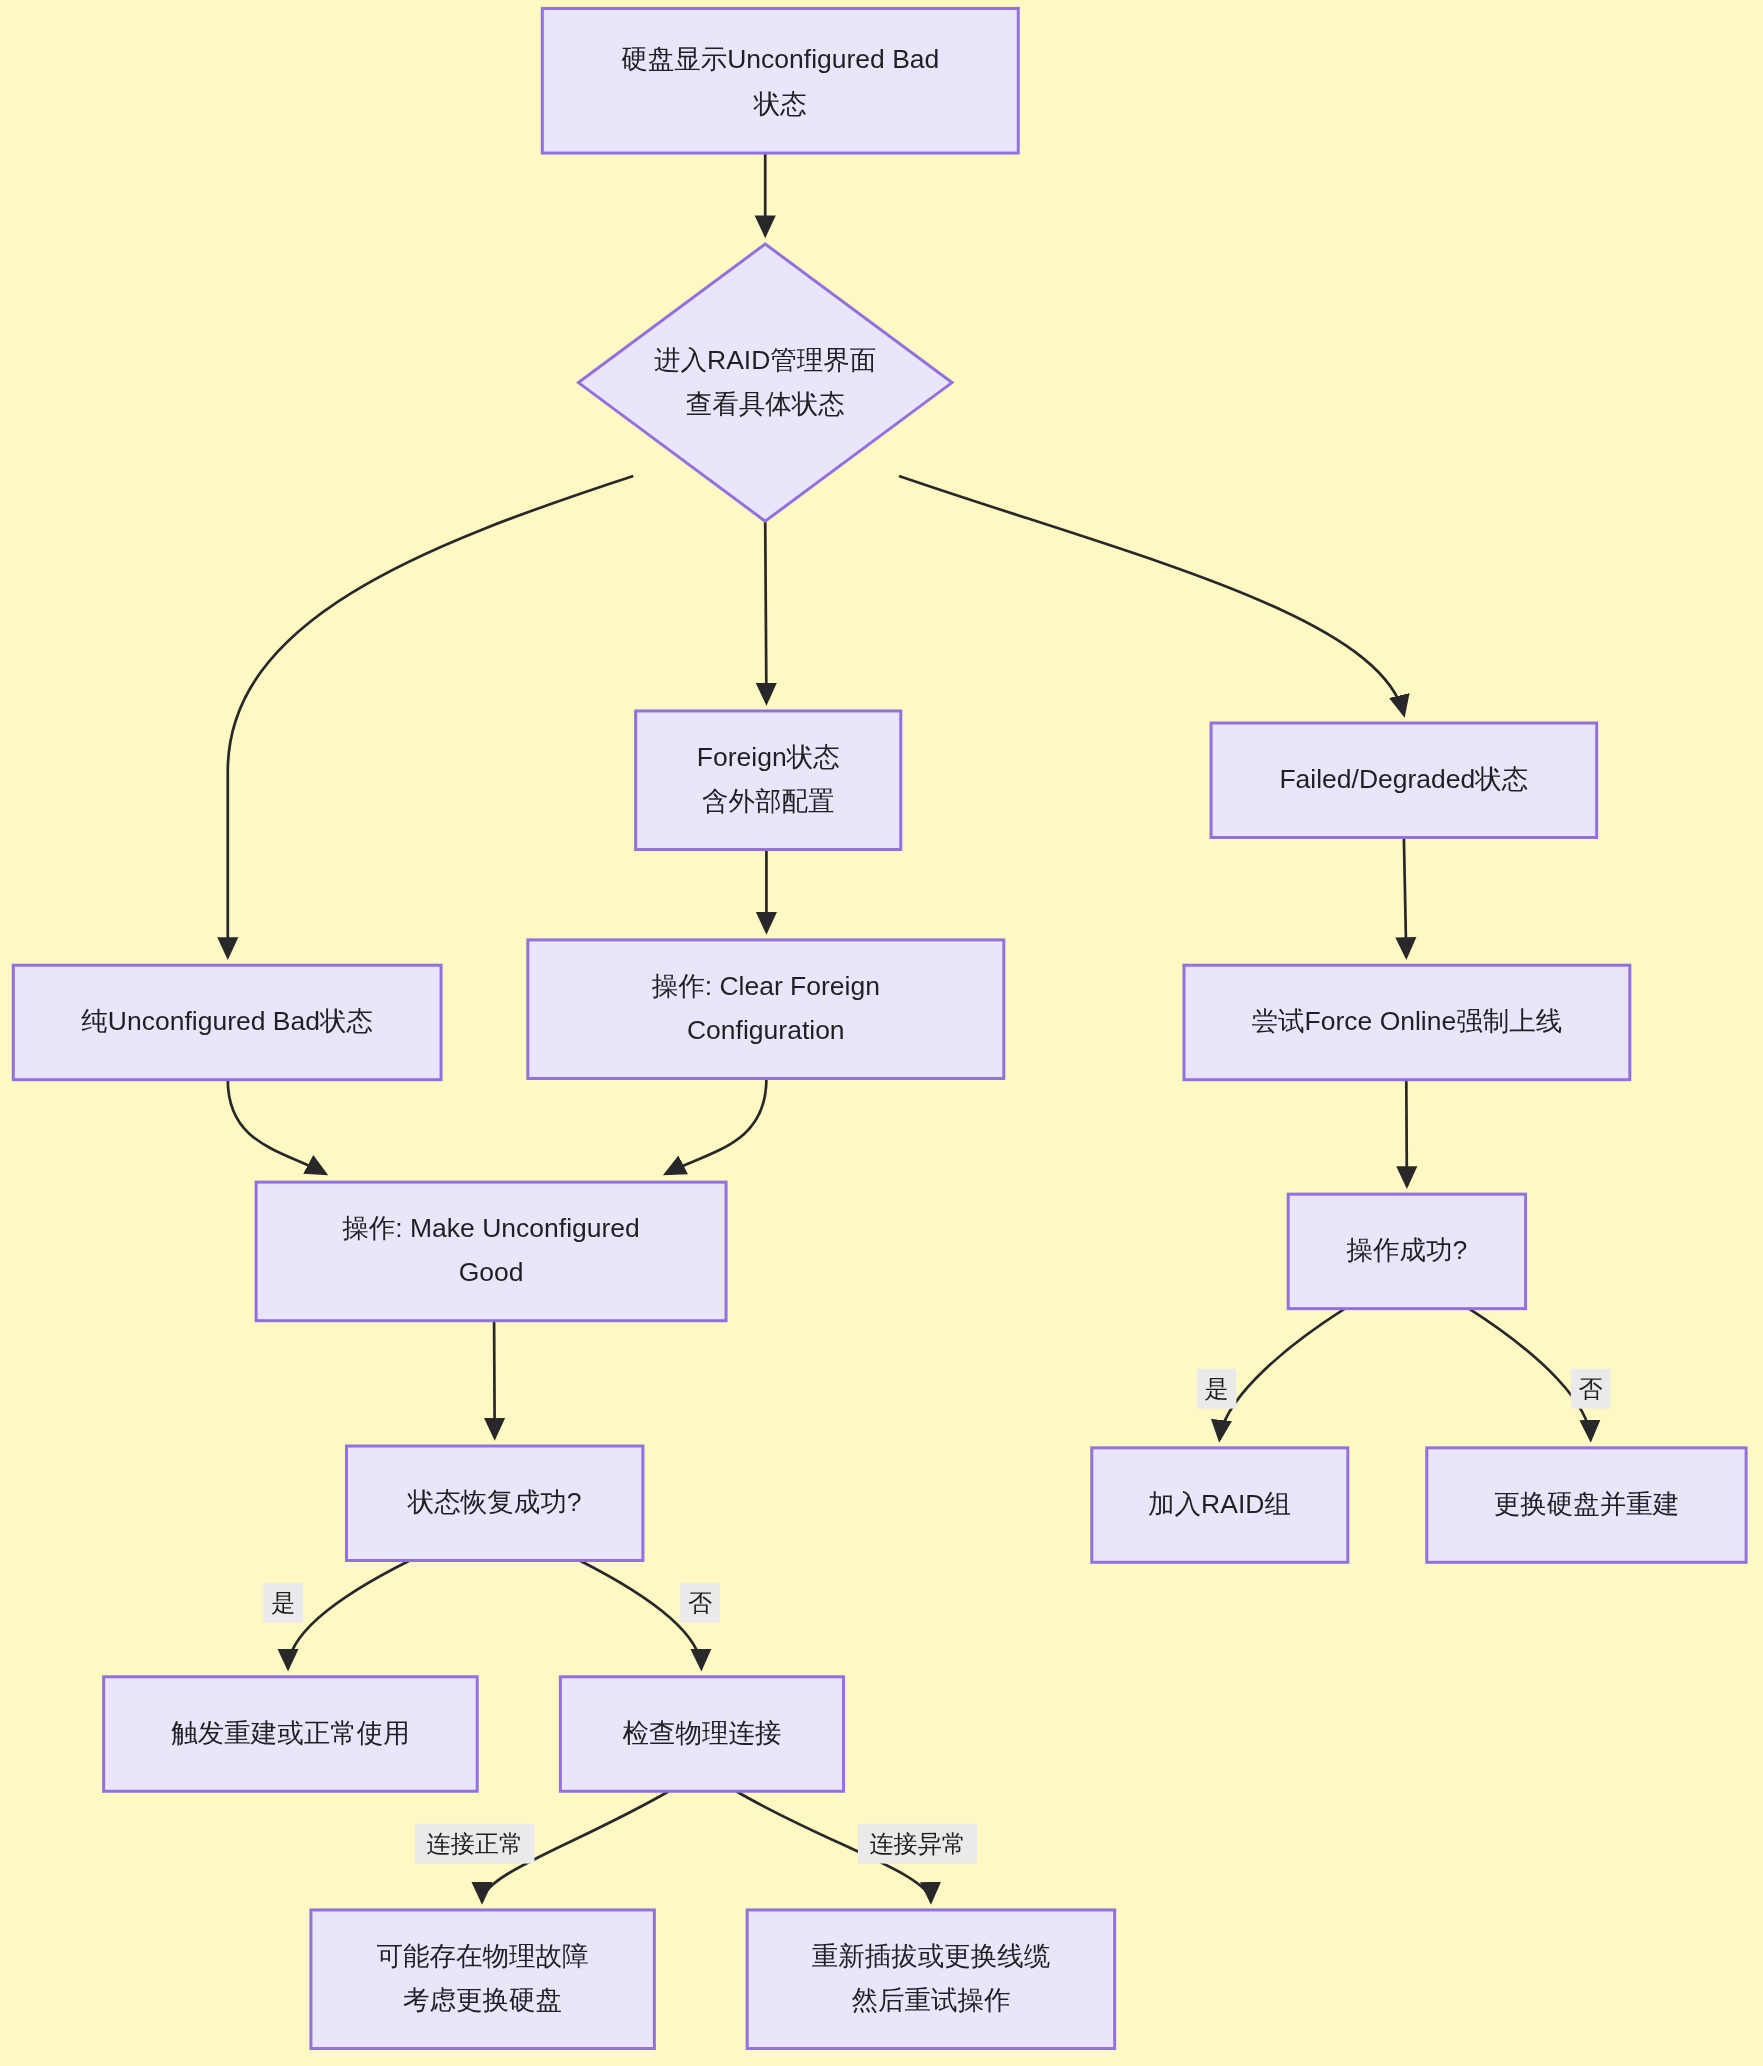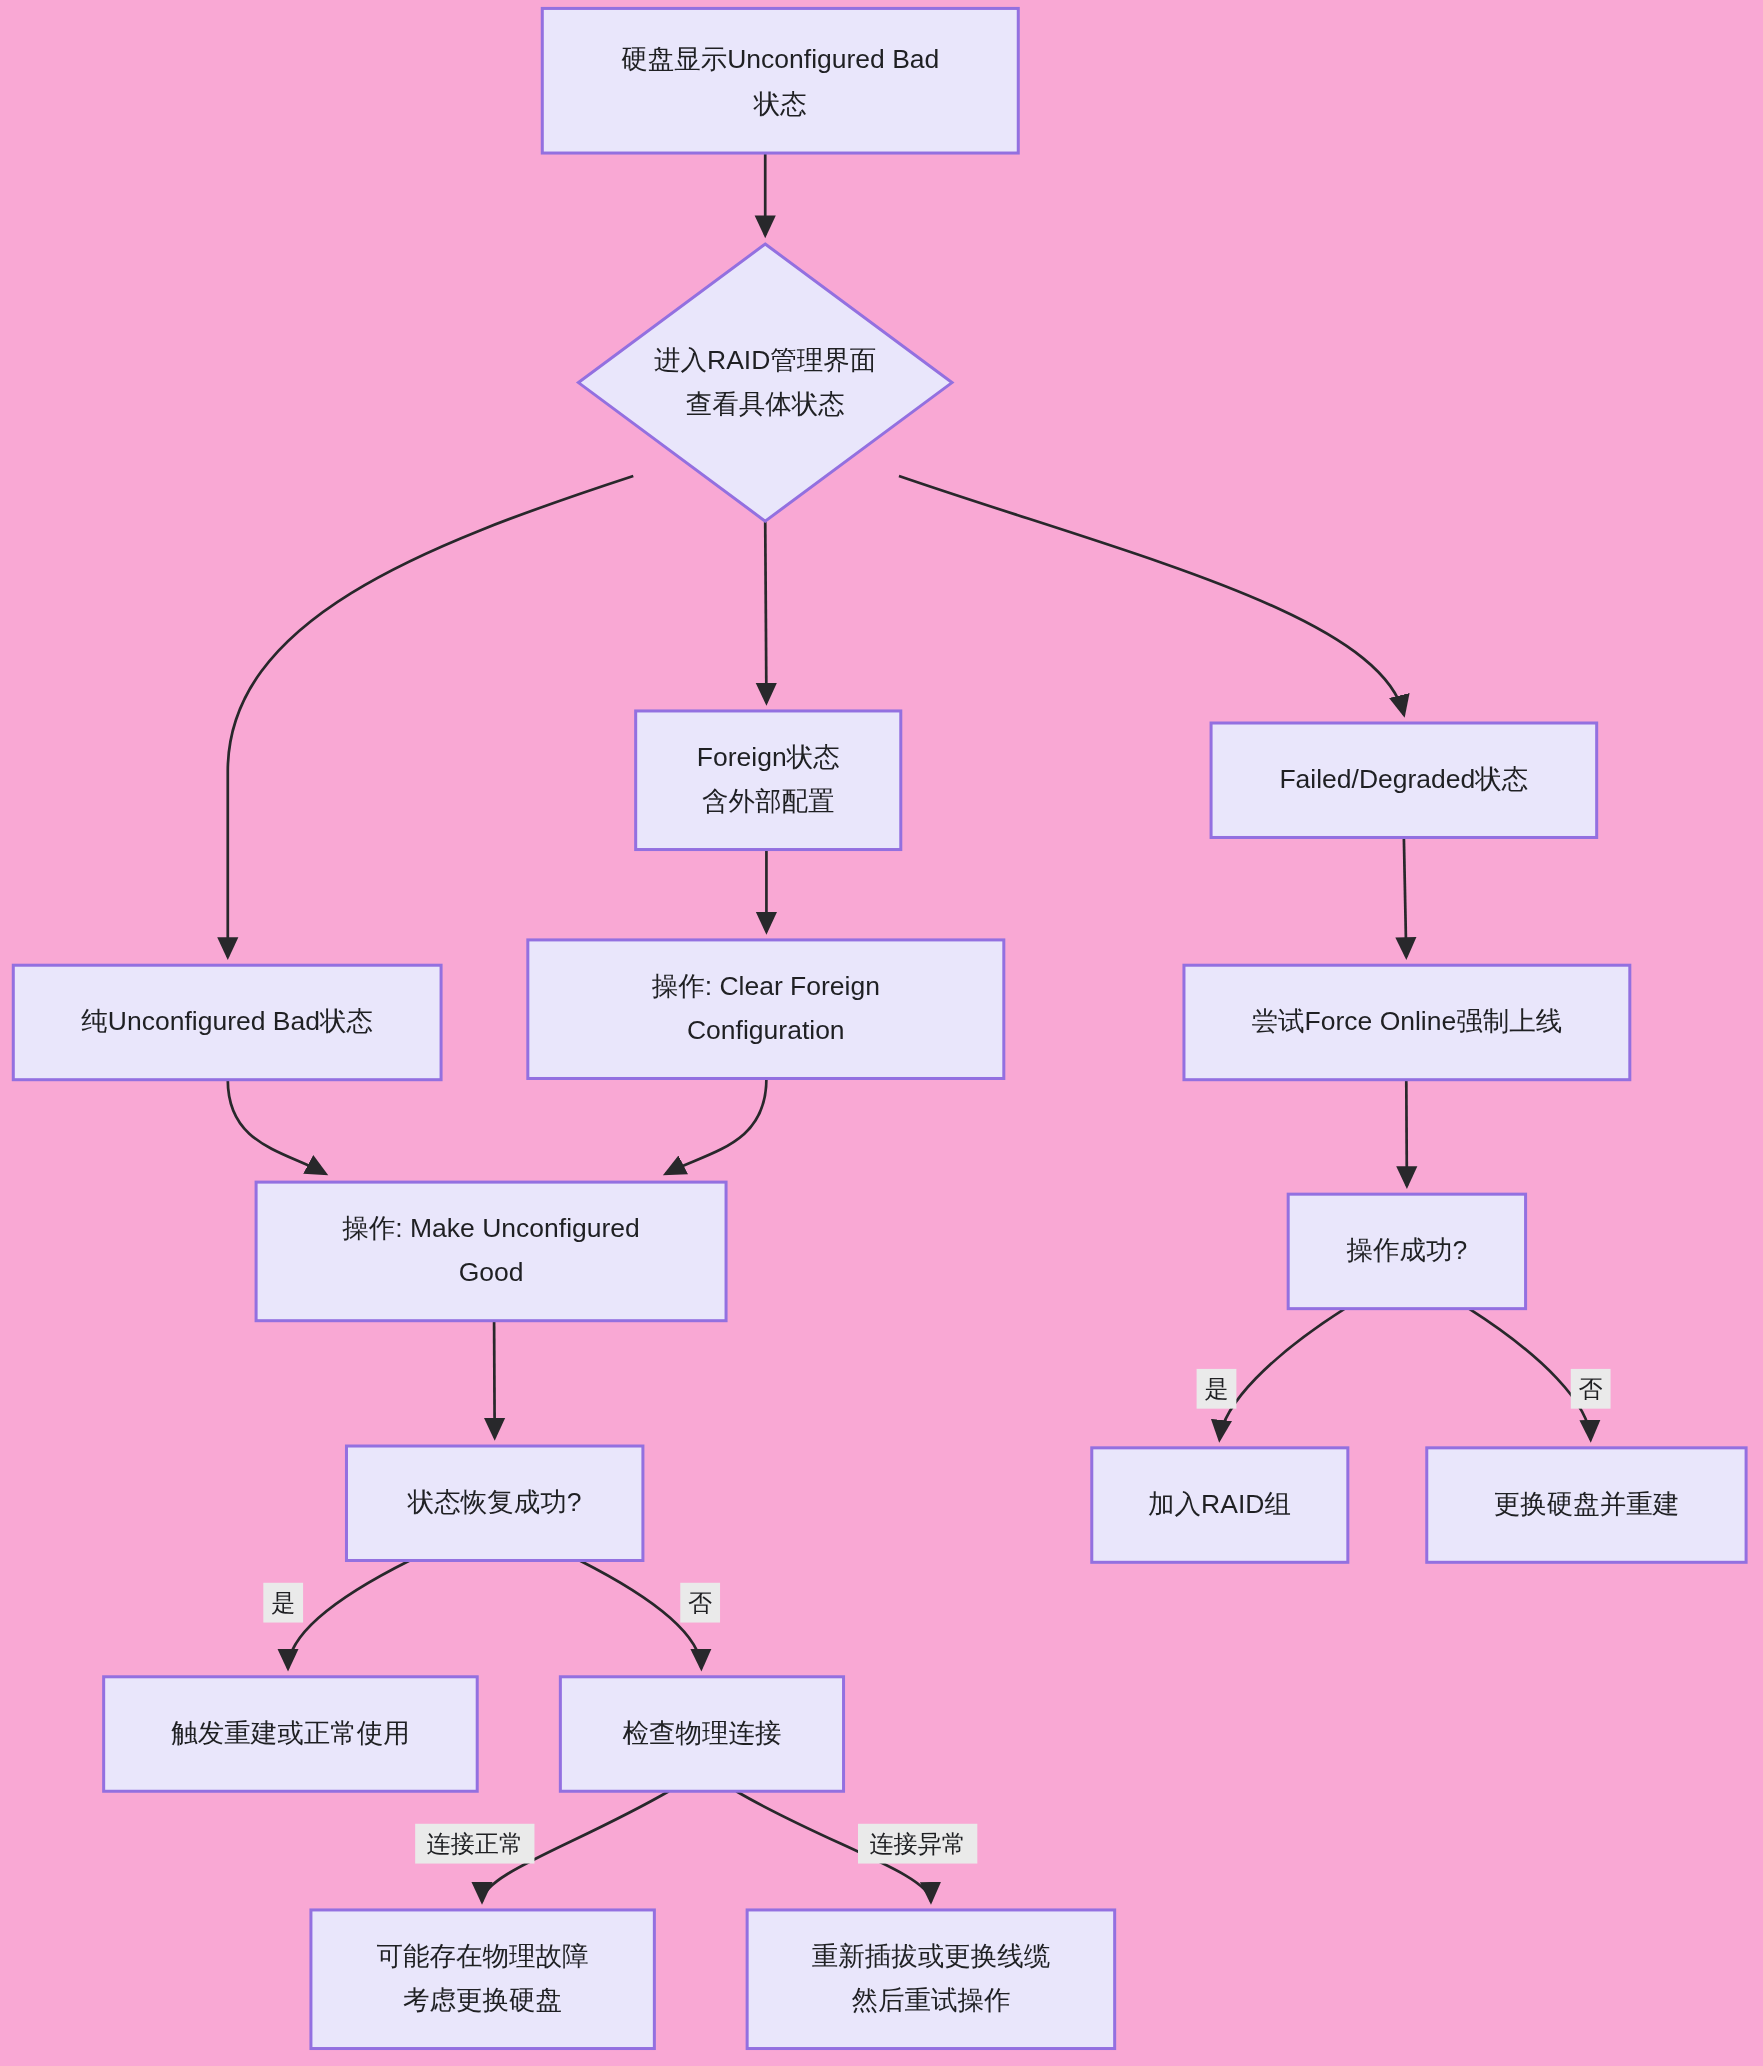--- a/index.html
+++ b/index.html
@@ -7,21 +7,21 @@
     padding: 0;
     background: #ffffff;
   }
   body {
     font-family: "Liberation Sans", "DejaVu Sans", sans-serif;
   }
   #canvas {
     position: relative;
     width: 1763px;
     height: 2066px;
-    background: #f9a8d4;
+    background: #fef9c3;
     overflow: hidden;
   }
   svg#flow {
     position: absolute;
     left: 0;
     top: 0;
     width: 1763px;
     height: 2066px;
     display: block;
   }

